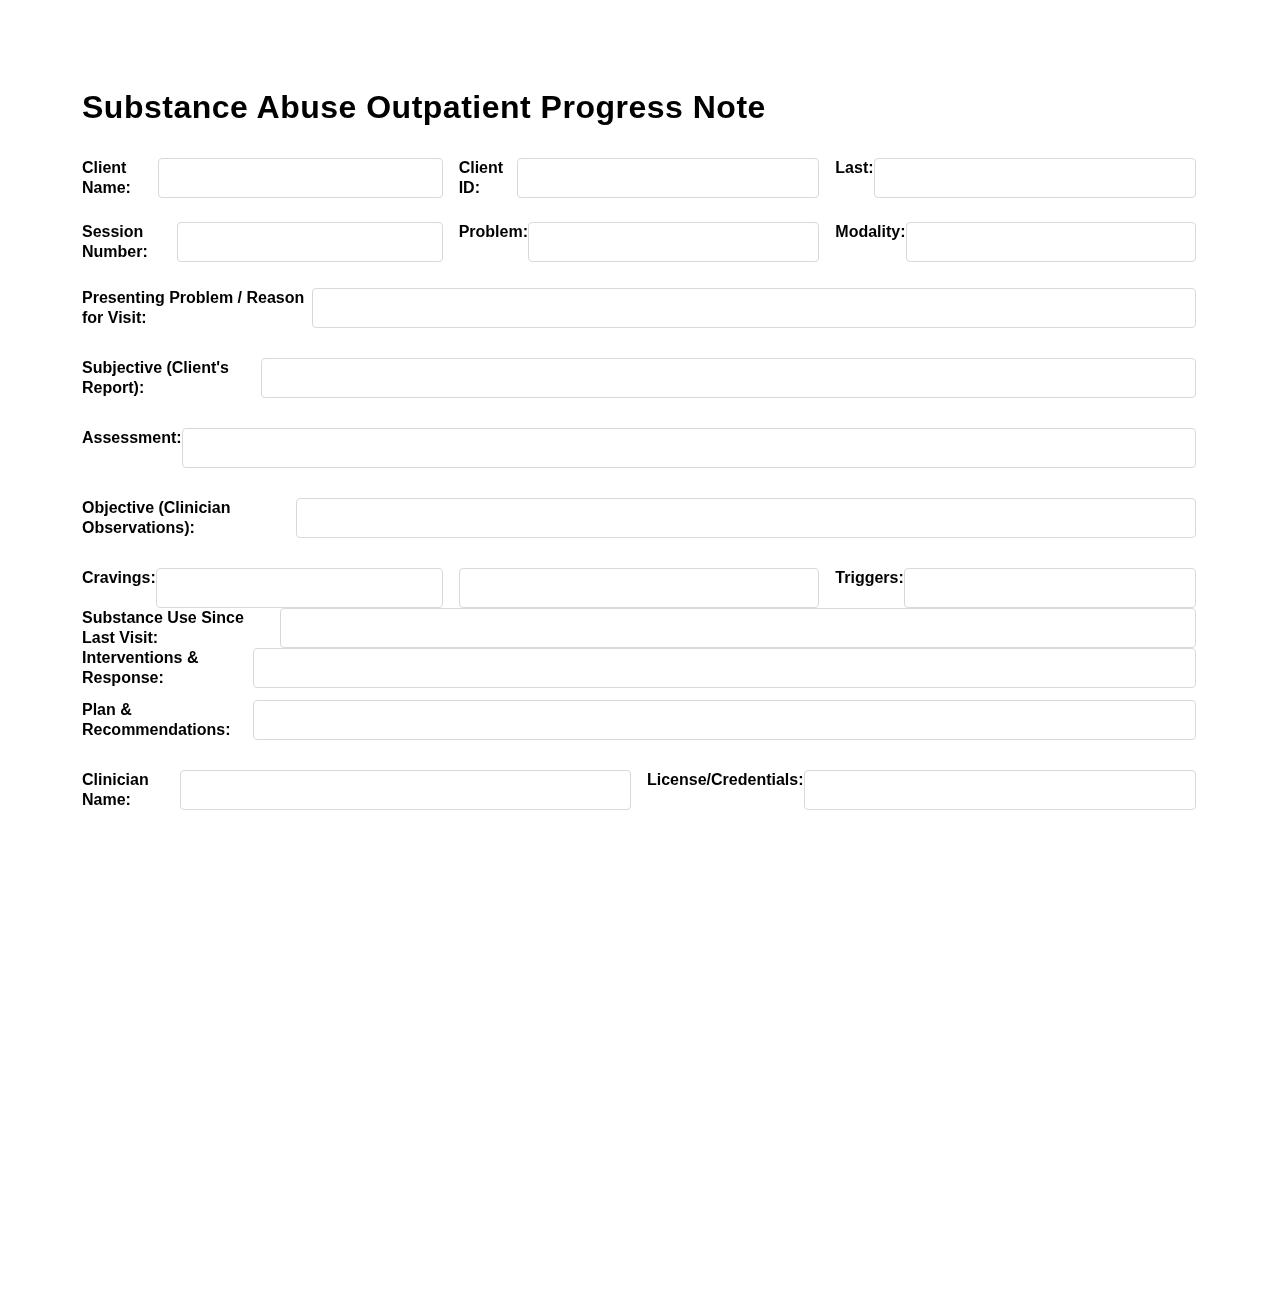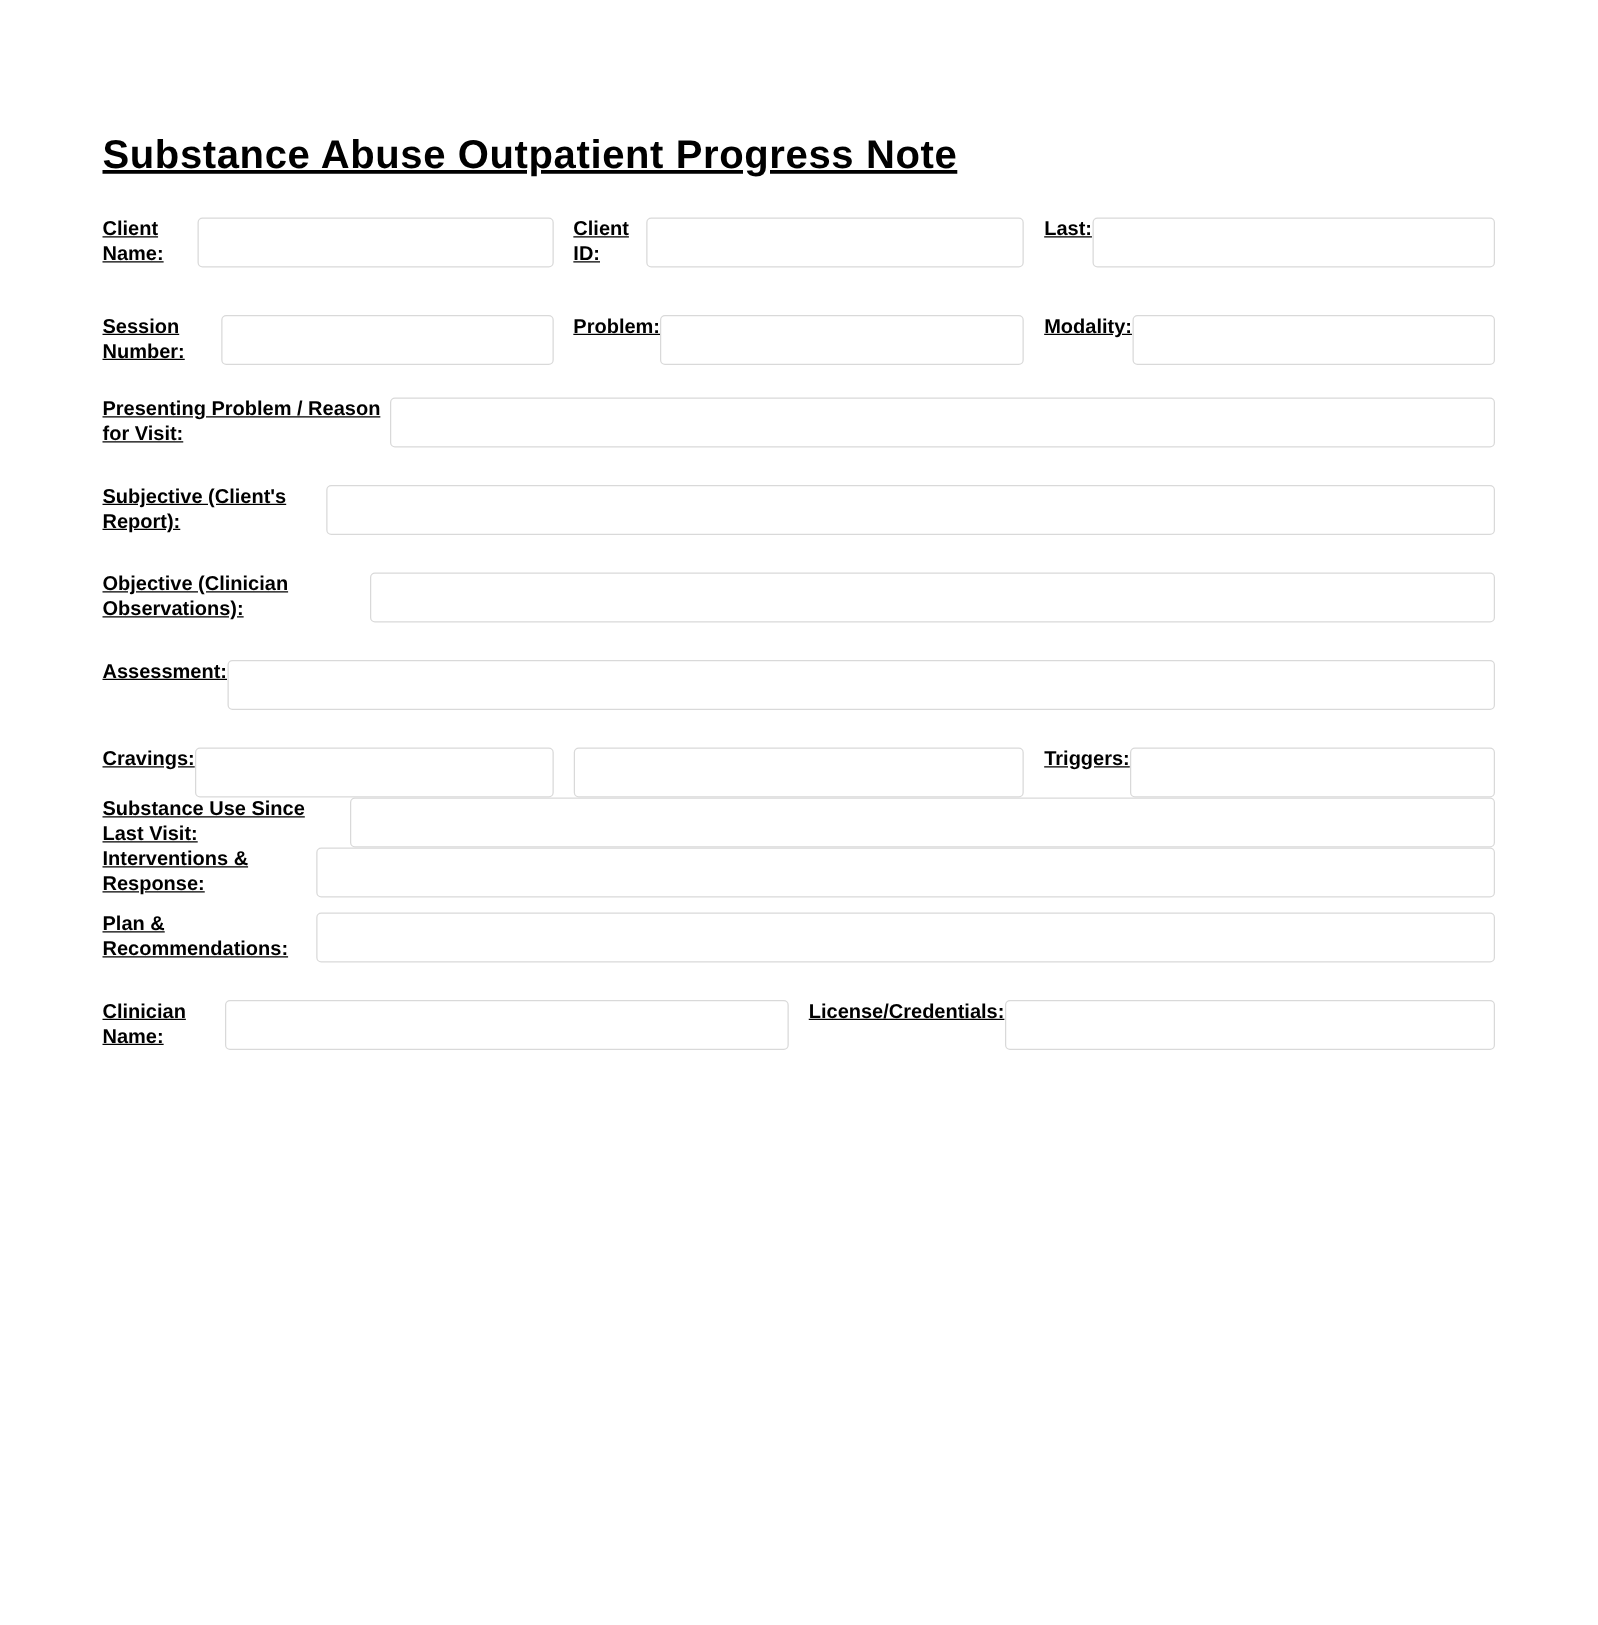--- a/index.html
+++ b/index.html
@@ -1,17 +1,17 @@
 <!DOCTYPE html>
 <html><head>
 <meta charset="utf-8">
 <style>
   html, body { margin: 0; padding: 0; background: #ffffff; }
   body { width: 1278px; height: 1300px; font-family: "Liberation Sans", sans-serif; color: #000; }
-  .page { position: absolute; left: 82px; top: 100px; width: 1114px; text-decoration: underline; }
+  .page { position: absolute; left: 82px; top: 84px; width: 1114px; }
   h1 { margin: 0; font-size: 32px; font-weight: bold; letter-spacing: 0.5px; line-height: 46px; }
   .row { display: flex; gap: 16px; }
   .field { flex: 1; display: flex; flex-direction: row; }
   label { font-size: 16px; font-weight: bold; line-height: 20px; height: 20px; margin-bottom: 4px; display: block; }
   .input { box-sizing: border-box; height: 40px; width: 100%; border: 1px solid #d9d9d9; border-radius: 4px; background: #fff; padding: 0 10px; font-family: "Liberation Sans", sans-serif; font-size: 14px; outline: none; }
 </style>
 </head>
 <body>
 
 <div class="page">
@@ -25,21 +25,21 @@
     <div class="field">
       <label>Client ID:</label>
       <input class="input" value="" style="">
     </div>
     <div class="field">
       <label>Last:</label>
       <input class="input" value="" style="">
     </div>
   </div>
 
-  <div class="row" style="margin-top:38px">
+  <div class="row" style="margin-top:24px">
     <div class="field">
       <label>Session Number:</label>
       <input class="input" value="" style="">
     </div>
     <div class="field">
       <label>Problem:</label>
       <input class="input" value="" style="">
     </div>
     <div class="field">
       <label>Modality:</label>
@@ -56,28 +56,28 @@
 
   <div class="row" style="margin-top:30px">
     <div class="field">
       <label>Subjective (Client's Report):</label>
       <input class="input" value="" style="">
     </div>
   </div>
 
   <div class="row" style="margin-top:30px">
     <div class="field">
-      <label>Objective (Clinician Observations):</label>
+      <label>Assessment:</label>
       <input class="input" value="" style="">
     </div>
   </div>
 
   <div class="row" style="margin-top:30px">
     <div class="field">
-      <label>Assessment:</label>
+      <label>Objective (Clinician Observations):</label>
       <input class="input" value="" style="">
     </div>
   </div>
 
   <div class="row" style="margin-top:30px">
     <div class="field">
       <label>Cravings:</label>
       <input class="input" value="" style="">
     </div>
     <div class="field">

